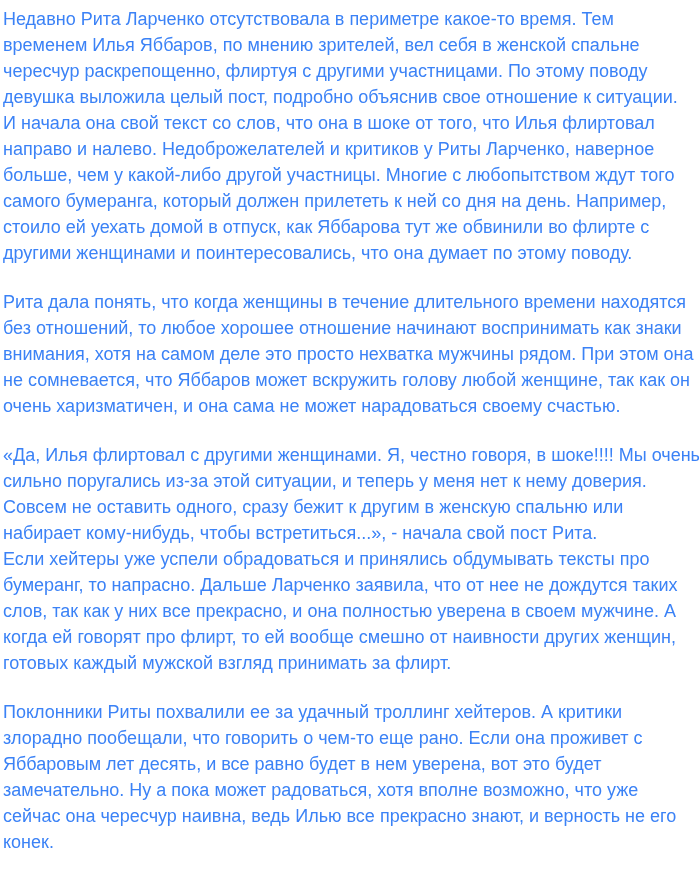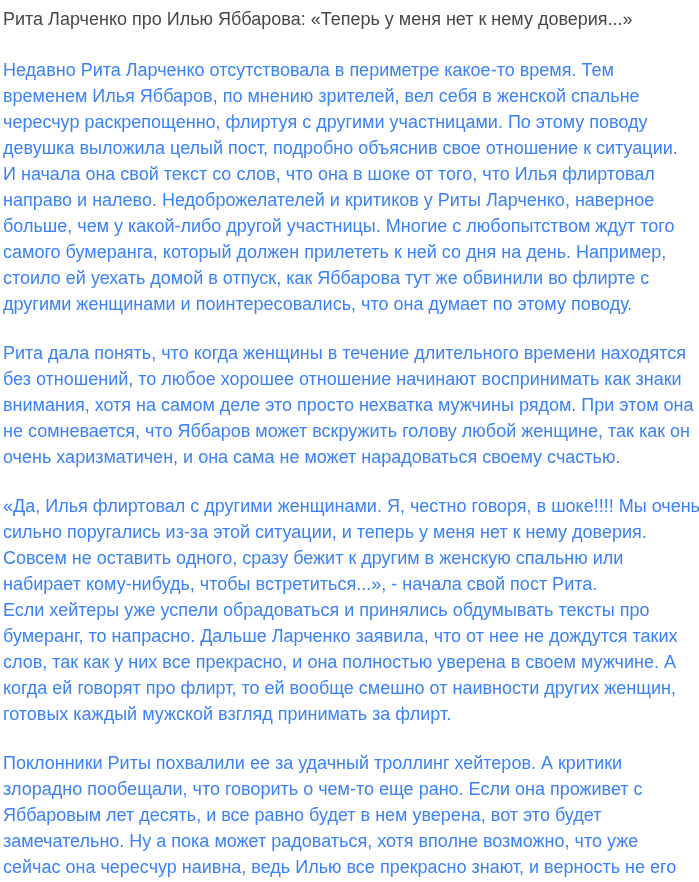--- a/index.html
+++ b/index.html
@@ -37,21 +37,20 @@
     overflow: hidden;
   }
   .article-paragraph:last-child {
     margin-bottom: 0;
   }
 </style>
 </head>
 <body>
 
 <div class="article">
-  <h1 class="article-title">Рита Ларченко про Илью Яббарова: «Теперь у меня нет к нему доверия...»</h1>
 
   <p class="article-paragraph">Недавно Рита Ларченко отсутствовала в периметре какое-то время. Тем
 временем Илья Яббаров, по мнению зрителей, вел себя в женской спальне
 чересчур раскрепощенно, флиртуя с другими участницами. По этому поводу
 девушка выложила целый пост, подробно объяснив свое отношение к ситуации.
 И начала она свой текст со слов, что она в шоке от того, что Илья флиртовал
 направо и налево. Недоброжелателей и критиков у Риты Ларченко, наверное
 больше, чем у какой-либо другой участницы. Многие с любопытством ждут того
 самого бумеранга, который должен прилететь к ней со дня на день. Например,
 стоило ей уехать домой в отпуск, как Яббарова тут же обвинили во флирте с

